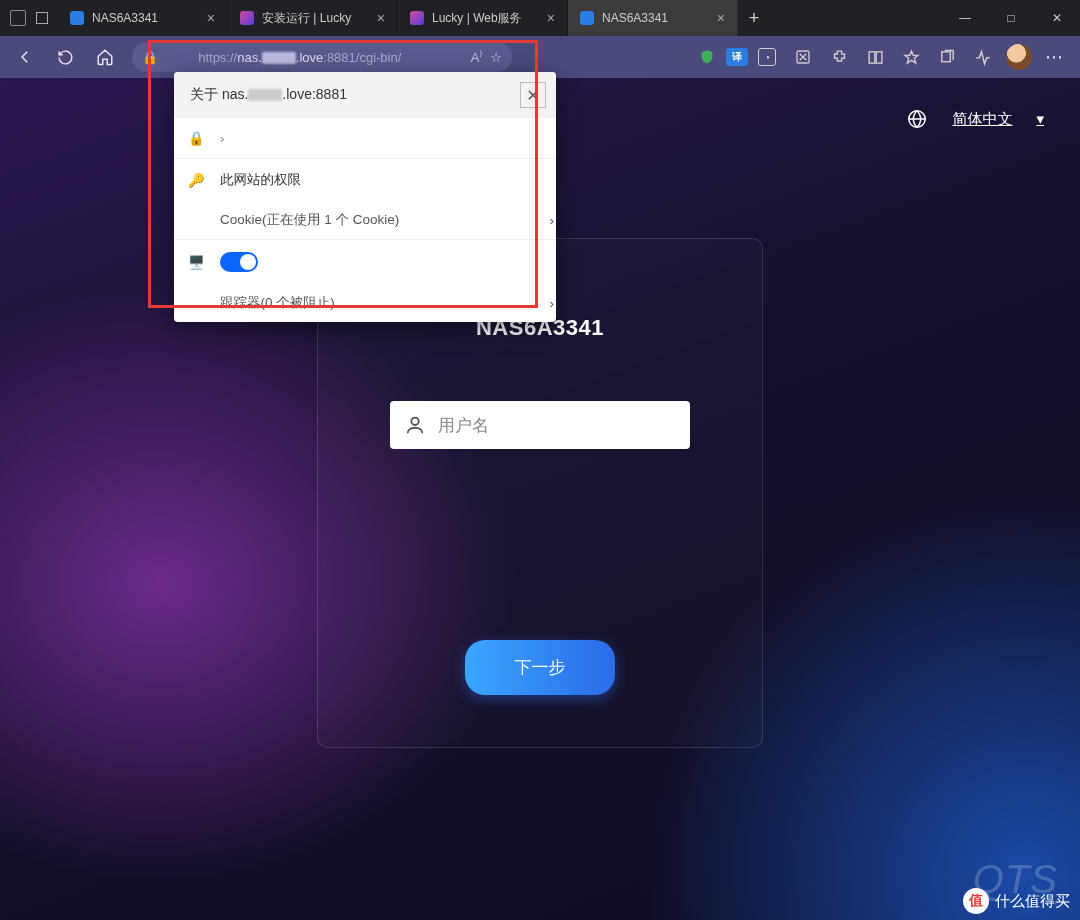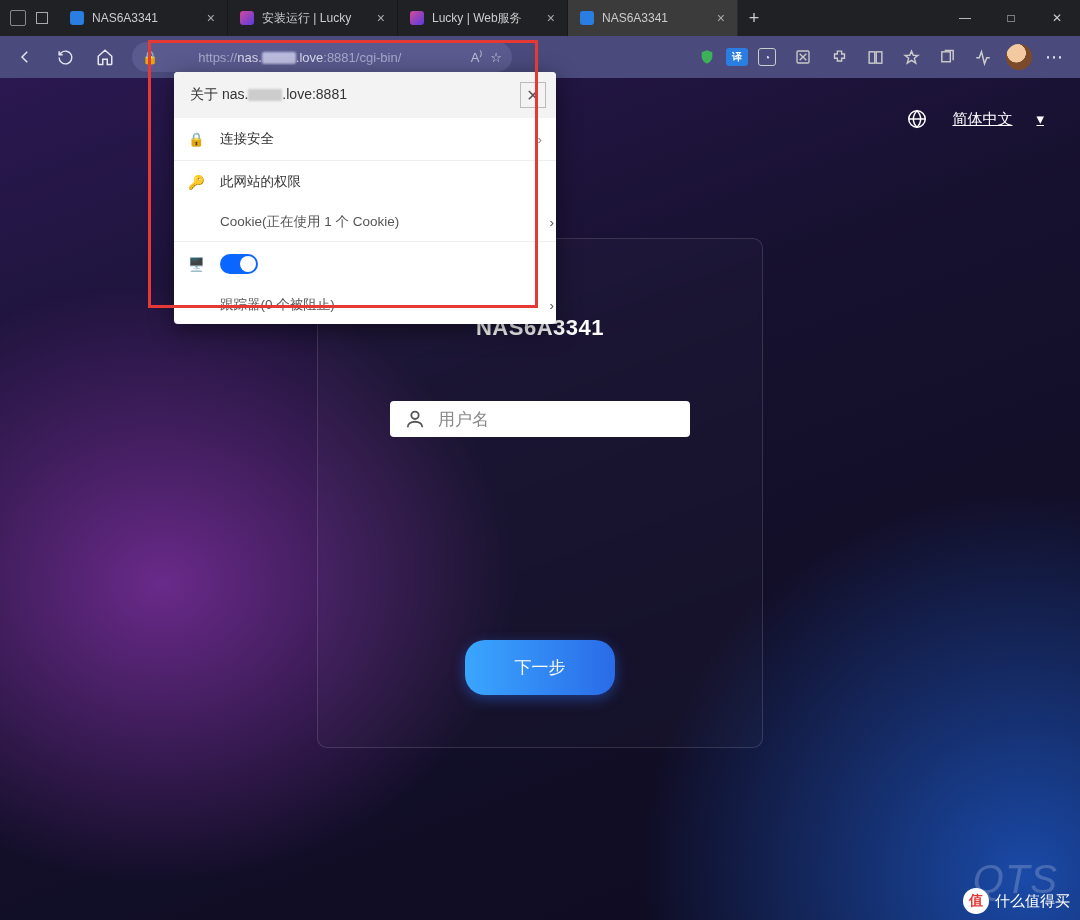--- a/index.html
+++ b/index.html
@@ -45,21 +45,21 @@
   .popup-sub { padding: 10px 2px 10px 46px; display:flex; align-items:center; color:#555; }
   .popup-sub .txt { flex:1; }
   .toggle { width: 38px; height: 20px; background: #0a66ff; border-radius: 10px; position: relative; }
   .toggle::after { content:""; position:absolute; right:2px; top:2px; width:16px; height:16px; background:#fff; border-radius:50%; }
 
   
   .page { position: absolute; left:0; top:78px; right:0; bottom:0; background: radial-gradient(ellipse 700px 600px at 15% 60%, #6a2a8a 0%, transparent 50%), radial-gradient(ellipse 700px 700px at 95% 95%, #1a4aa8 0%, transparent 55%), linear-gradient(160deg, #2a1850 0%, #16112e 40%, #0d0b20 100%); }
   .lang { position:absolute; top:30px; right:36px; color:#fff; font-size:15px; display:flex; align-items:center; gap:24px;text-decoration:underline; }
   .login-box { position:absolute; left:50%; top:160px; transform:translateX(-50%); width:446px; height:510px; border:1px solid #ffffff22; border-radius:10px; background:#ffffff05; backdrop-filter: blur(2px); text-align:center; padding-top:76px; }
   .login-title { color:#fff; font-size:22px; font-weight:600; letter-spacing:.5px; }
-  .login-input { margin:60px auto 0; width:300px; height:36px; background:#fff; border-radius:4px; display:flex; align-items:center; padding:0 14px; gap:12px; color:#888; font-size:17px; }
+  .login-input { margin:60px auto 0; width:300px; height:48px; background:#fff; border-radius:4px; display:flex; align-items:center; padding:0 14px; gap:12px; color:#888; font-size:17px; }
   .login-btn { position:absolute; bottom:52px; left:50%; transform:translateX(-50%); width:150px; height:55px; border-radius:20px; background:linear-gradient(90deg,#3aa6ff,#2a6be8); color:#fff; font-size:17px; display:flex; align-items:center; justify-content:center; box-shadow:0 4px 14px #2a6be877; }
   .qts { position:absolute; right:22px; bottom:18px; color:#ffffff33; font-size:40px; font-weight:400; font-style:italic; letter-spacing:1px; }
   .watermark { position:absolute; right:10px; bottom:6px; display:flex; align-items:center; gap:6px; color:#fff; font-size:15px; z-index:40; }
   .wm-badge { width:26px; height:26px; border-radius:50%; background:#fff; color:#e53935; font-weight:700; display:flex; align-items:center; justify-content:center; font-size:14px; }
 
   svg { display:block; }
 </style>
 </head>
 <body>
 
@@ -206,21 +206,20 @@
 
 <div class="popup">
   <div class="popup-head">
     <span class="t">
       <span>关于 nas.</span><span class="blur2"></span><span>.love:8881</span>
     </span>
     <span class="popup-close">✕</span>
   </div>
   <div class="popup-row">
     <span class="ic">🔒</span>
-    <span class="txt">连接安全</span>
     <span class="chev">›</span>
   </div>
   <div class="popup-row border">
     <span class="ic">🔑</span>
     <span class="txt">此网站的权限</span>
   </div>
   <div class="popup-sub">
     <span class="txt">Cookie(正在使用 1 个 Cookie)</span>
     <span class="chev">›</span>
   </div>

